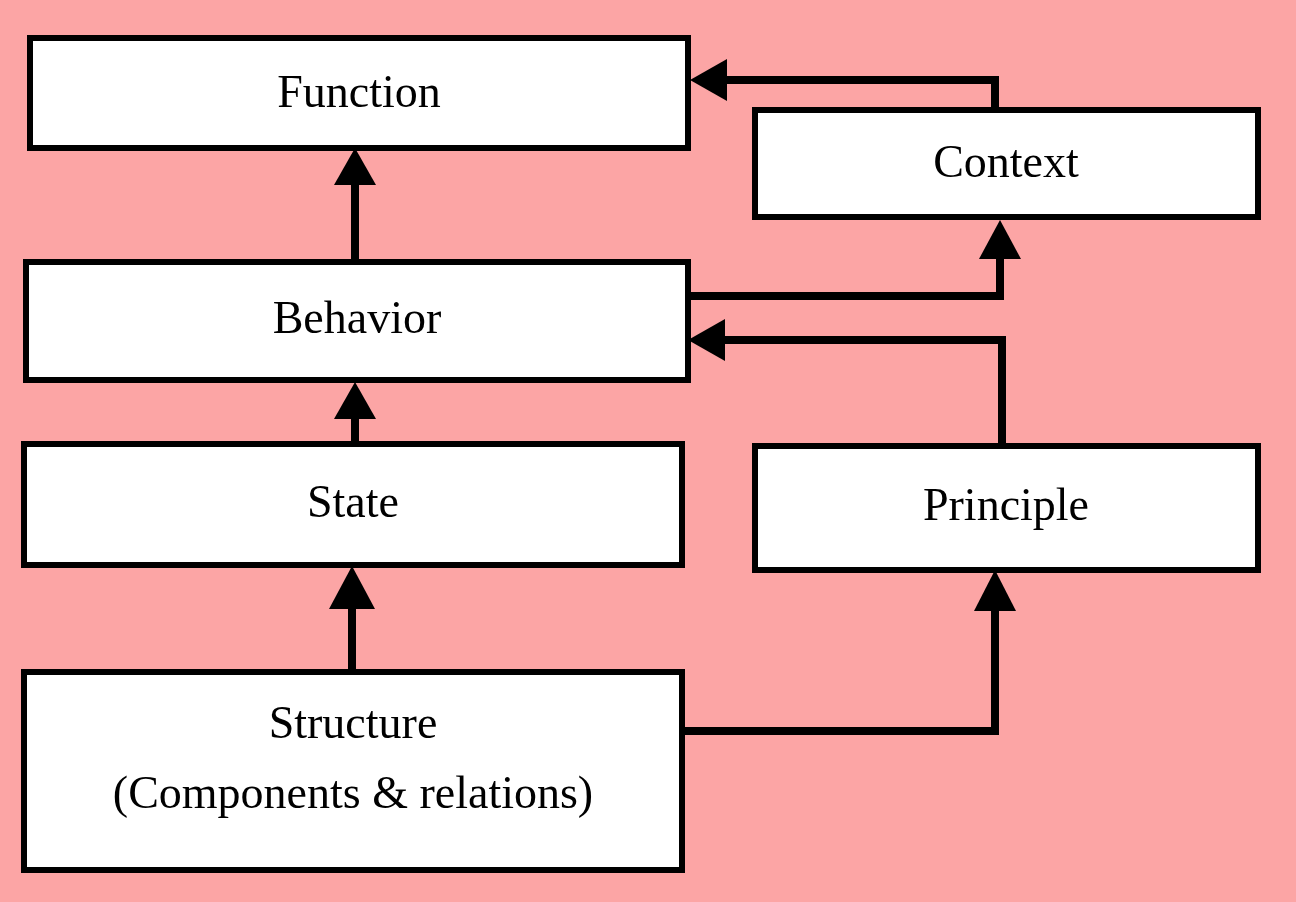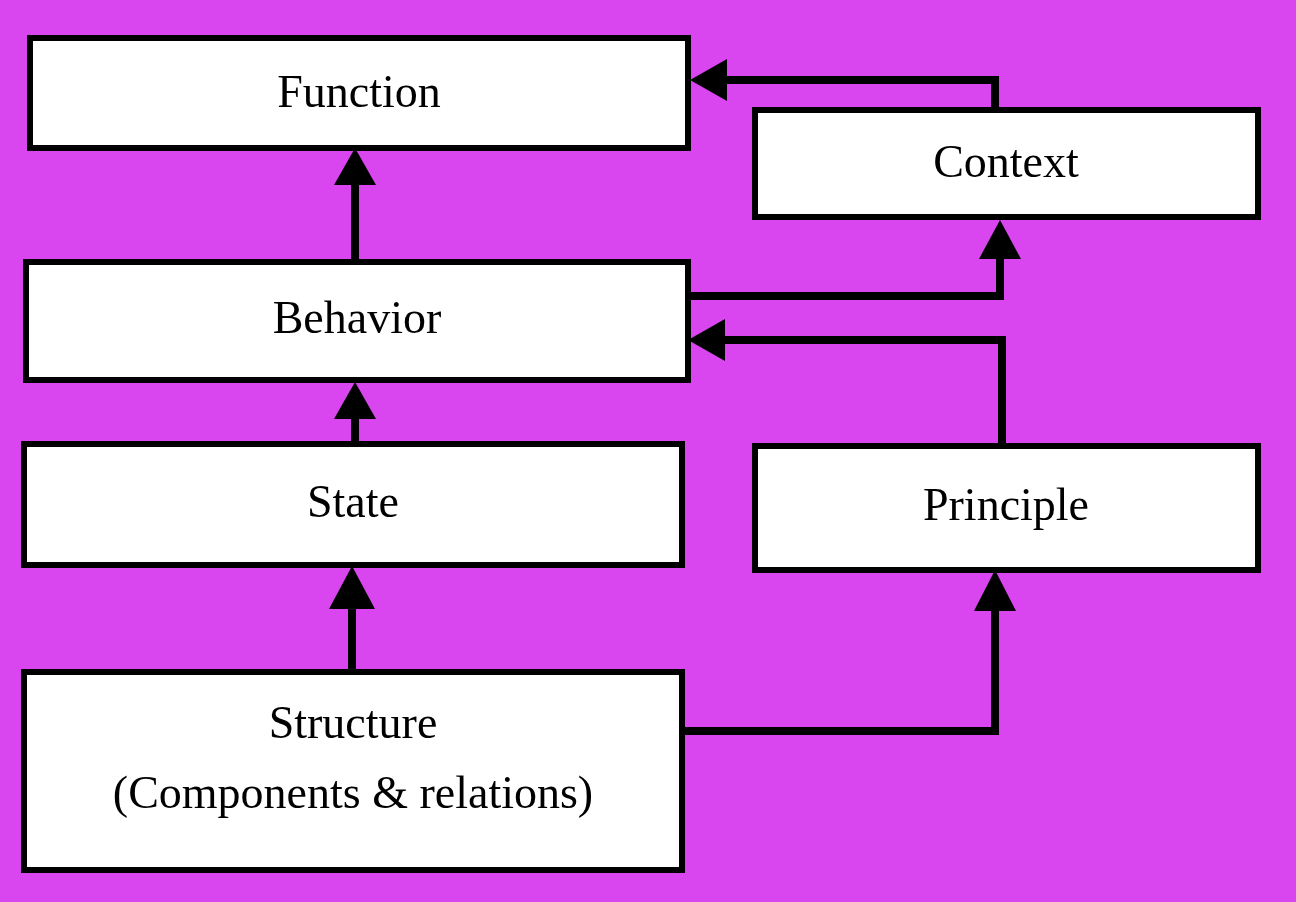--- a/index.html
+++ b/index.html
@@ -11,21 +11,21 @@
   body {
     width: 1296px;
     height: 902px;
     overflow: hidden;
     font-family: "Liberation Serif", "DejaVu Serif", serif;
   }
   #diagram-root {
     position: relative;
     width: 1296px;
     height: 902px;
-    background: #d946ef;
+    background: #fca5a5;
   }
   svg#diagram-svg {
     position: absolute;
     top: 0;
     left: 0;
     width: 1296px;
     height: 902px;
     display: block;
   }
   .node-box {

